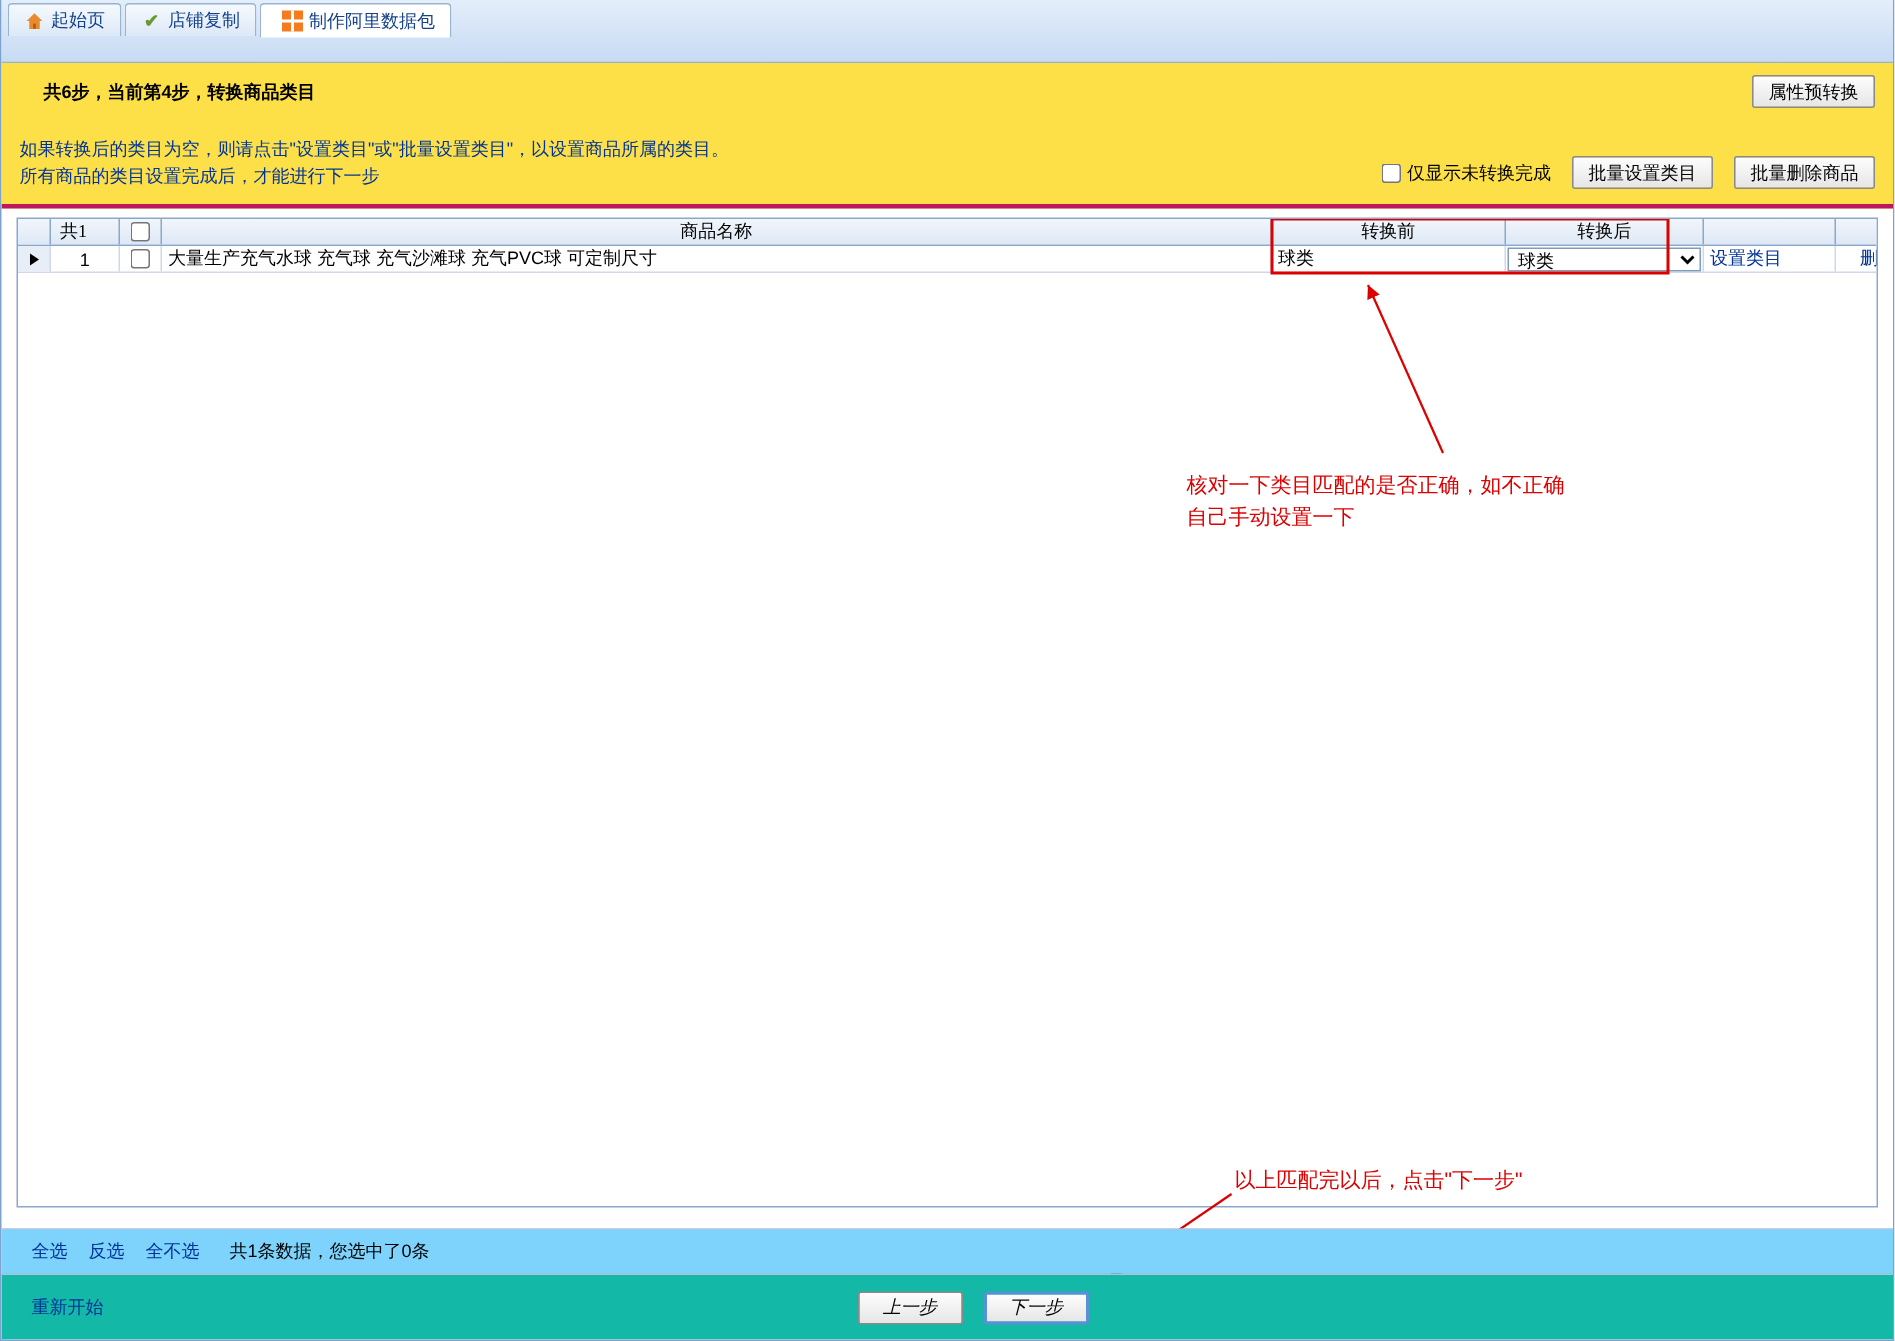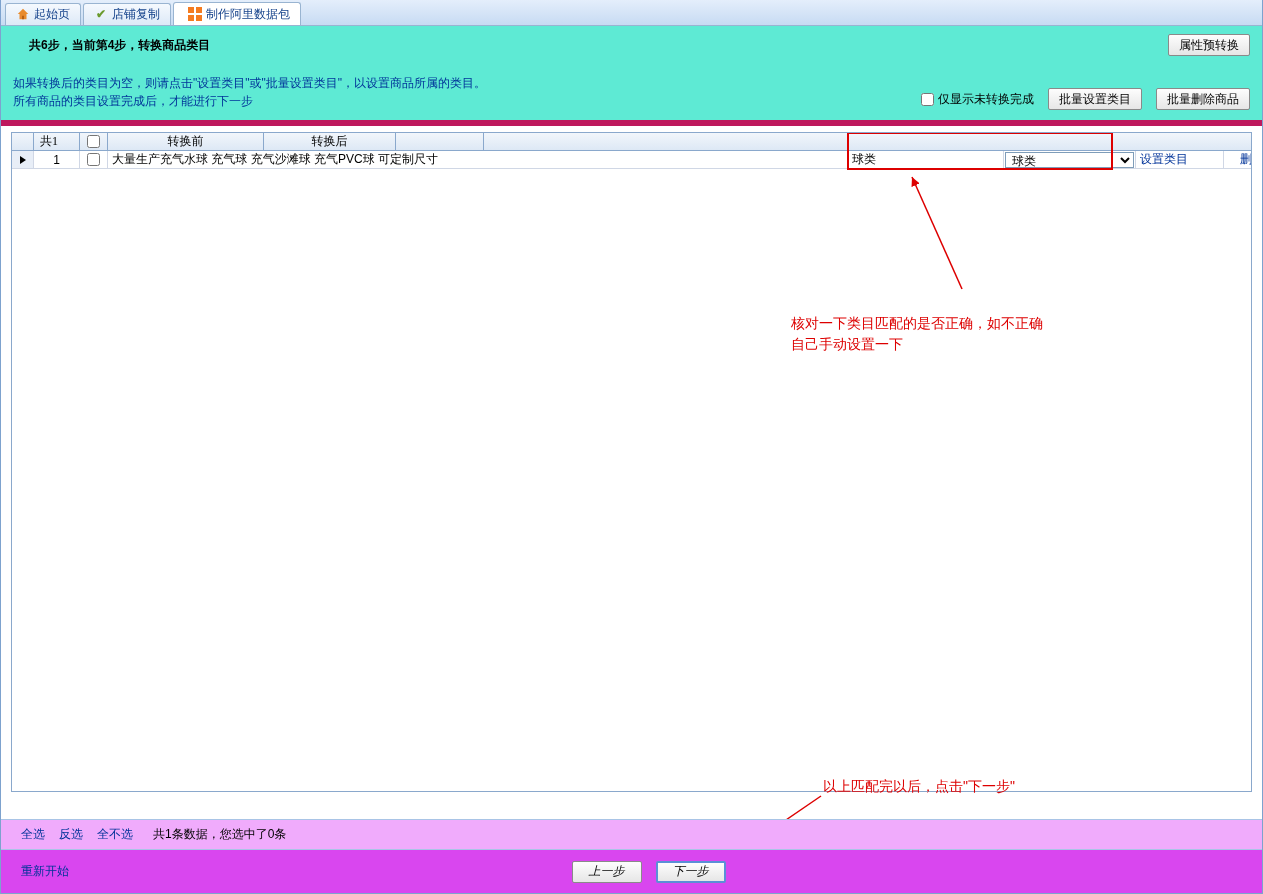--- a/index.html
+++ b/index.html
@@ -9,25 +9,25 @@
   width: 1263px; height: 894px;
   border: 1px solid #7da2ce;
   border-top: none;
   position: relative;
   background: #fff;
   overflow: hidden;
 }
 
 
 .tabs-bar {
-  height: 26px;
+  height: 42px;
   background: linear-gradient(#e4eefb, #c7dbf3);
   border-bottom: 1px solid #99b4d1;
   display: flex;
-  align-items: center;
+  align-items: flex-start;
   padding-left: 4px;
   padding-top: 2px;
 }
 .tab {
   height: 22px;
   padding: 0 10px;
   margin-right: 2px;
   border: 1px solid #99b4d1;
   border-bottom: none;
   background: linear-gradient(#f5f9fe, #dde9f7);
@@ -56,22 +56,22 @@
   position: relative;
 }
 .ico-grid::before, .ico-grid::after {
   content: ""; position: absolute; background: #fff;
 }
 .ico-grid::before { left: 6px; top: 0; width: 2px; height: 14px; }
 .ico-grid::after { top: 6px; left: 0; height: 2px; width: 14px; }
 
 
 .step-header {
-  background: #5eead4;
-  border-bottom: 6px solid #be185d;
+  background: #fde047;
+  border-bottom: 3px solid #be185d;
   padding: 8px 12px 10px 12px;
 }
 .step-title-row {
   display: flex;
   justify-content: space-between;
   align-items: center;
   margin-bottom: 18px;
 }
 .step-title { font-weight: bold; color: #000; padding-left: 16px; }
 .btn {
@@ -187,35 +187,35 @@
   pointer-events: none;
 }
 .arrow-svg { position: absolute; pointer-events: none; }
 
 
 .footer1 {
   position: absolute;
   left: 0; right: 0;
   bottom: 44px;
   height: 30px;
-  background: #f0abfc;
+  background: #7dd3fc;
   border-top: 1px solid #a9c4e6;
   display: flex;
   align-items: center;
   padding: 0 20px;
   gap: 10px;
 }
 .footer1 .linklike { margin-right: 4px; }
 .footer-info { color: #000; margin-left: 6px; }
 
 .footer2 {
   position: absolute;
   left: 0; right: 0; bottom: 0;
   height: 44px;
-  background: #d946ef;
+  background: #14b8a6;
   border-top: 1px solid #a9c4e6;
   display: flex;
   align-items: center;
   padding: 16px 20px;
 }
 .footer2 .restart { color: #003399; cursor: pointer; }
 .footer2 .nav-btns {
   position: absolute;
   left: 50%;
   transform: translateX(-60px);
@@ -275,20 +275,21 @@
     </div>
   </div>
 
   <div class="table-wrap">
     <div class="grid-header">
       <div class="hcell col-marker"></div>
       <div class="hcell col-idx" style="justify-content:flex-start;padding-left:6px;">共1</div>
       <div class="hcell col-chk">
           <input type="checkbox" style="">
         </div>
+      <div class="hcell col-name">商品名称</div>
       <div class="hcell col-before">转换前</div>
       <div class="hcell col-after">转换后</div>
       <div class="hcell col-set"></div>
       <div class="hcell col-del" style="border-right:none;"></div>
     </div>
 
     <div class="row">
       <div class="cell col-marker center" style="background:#e8eef7;">
           <span class="row-marker-arrow"></span>
         </div>

